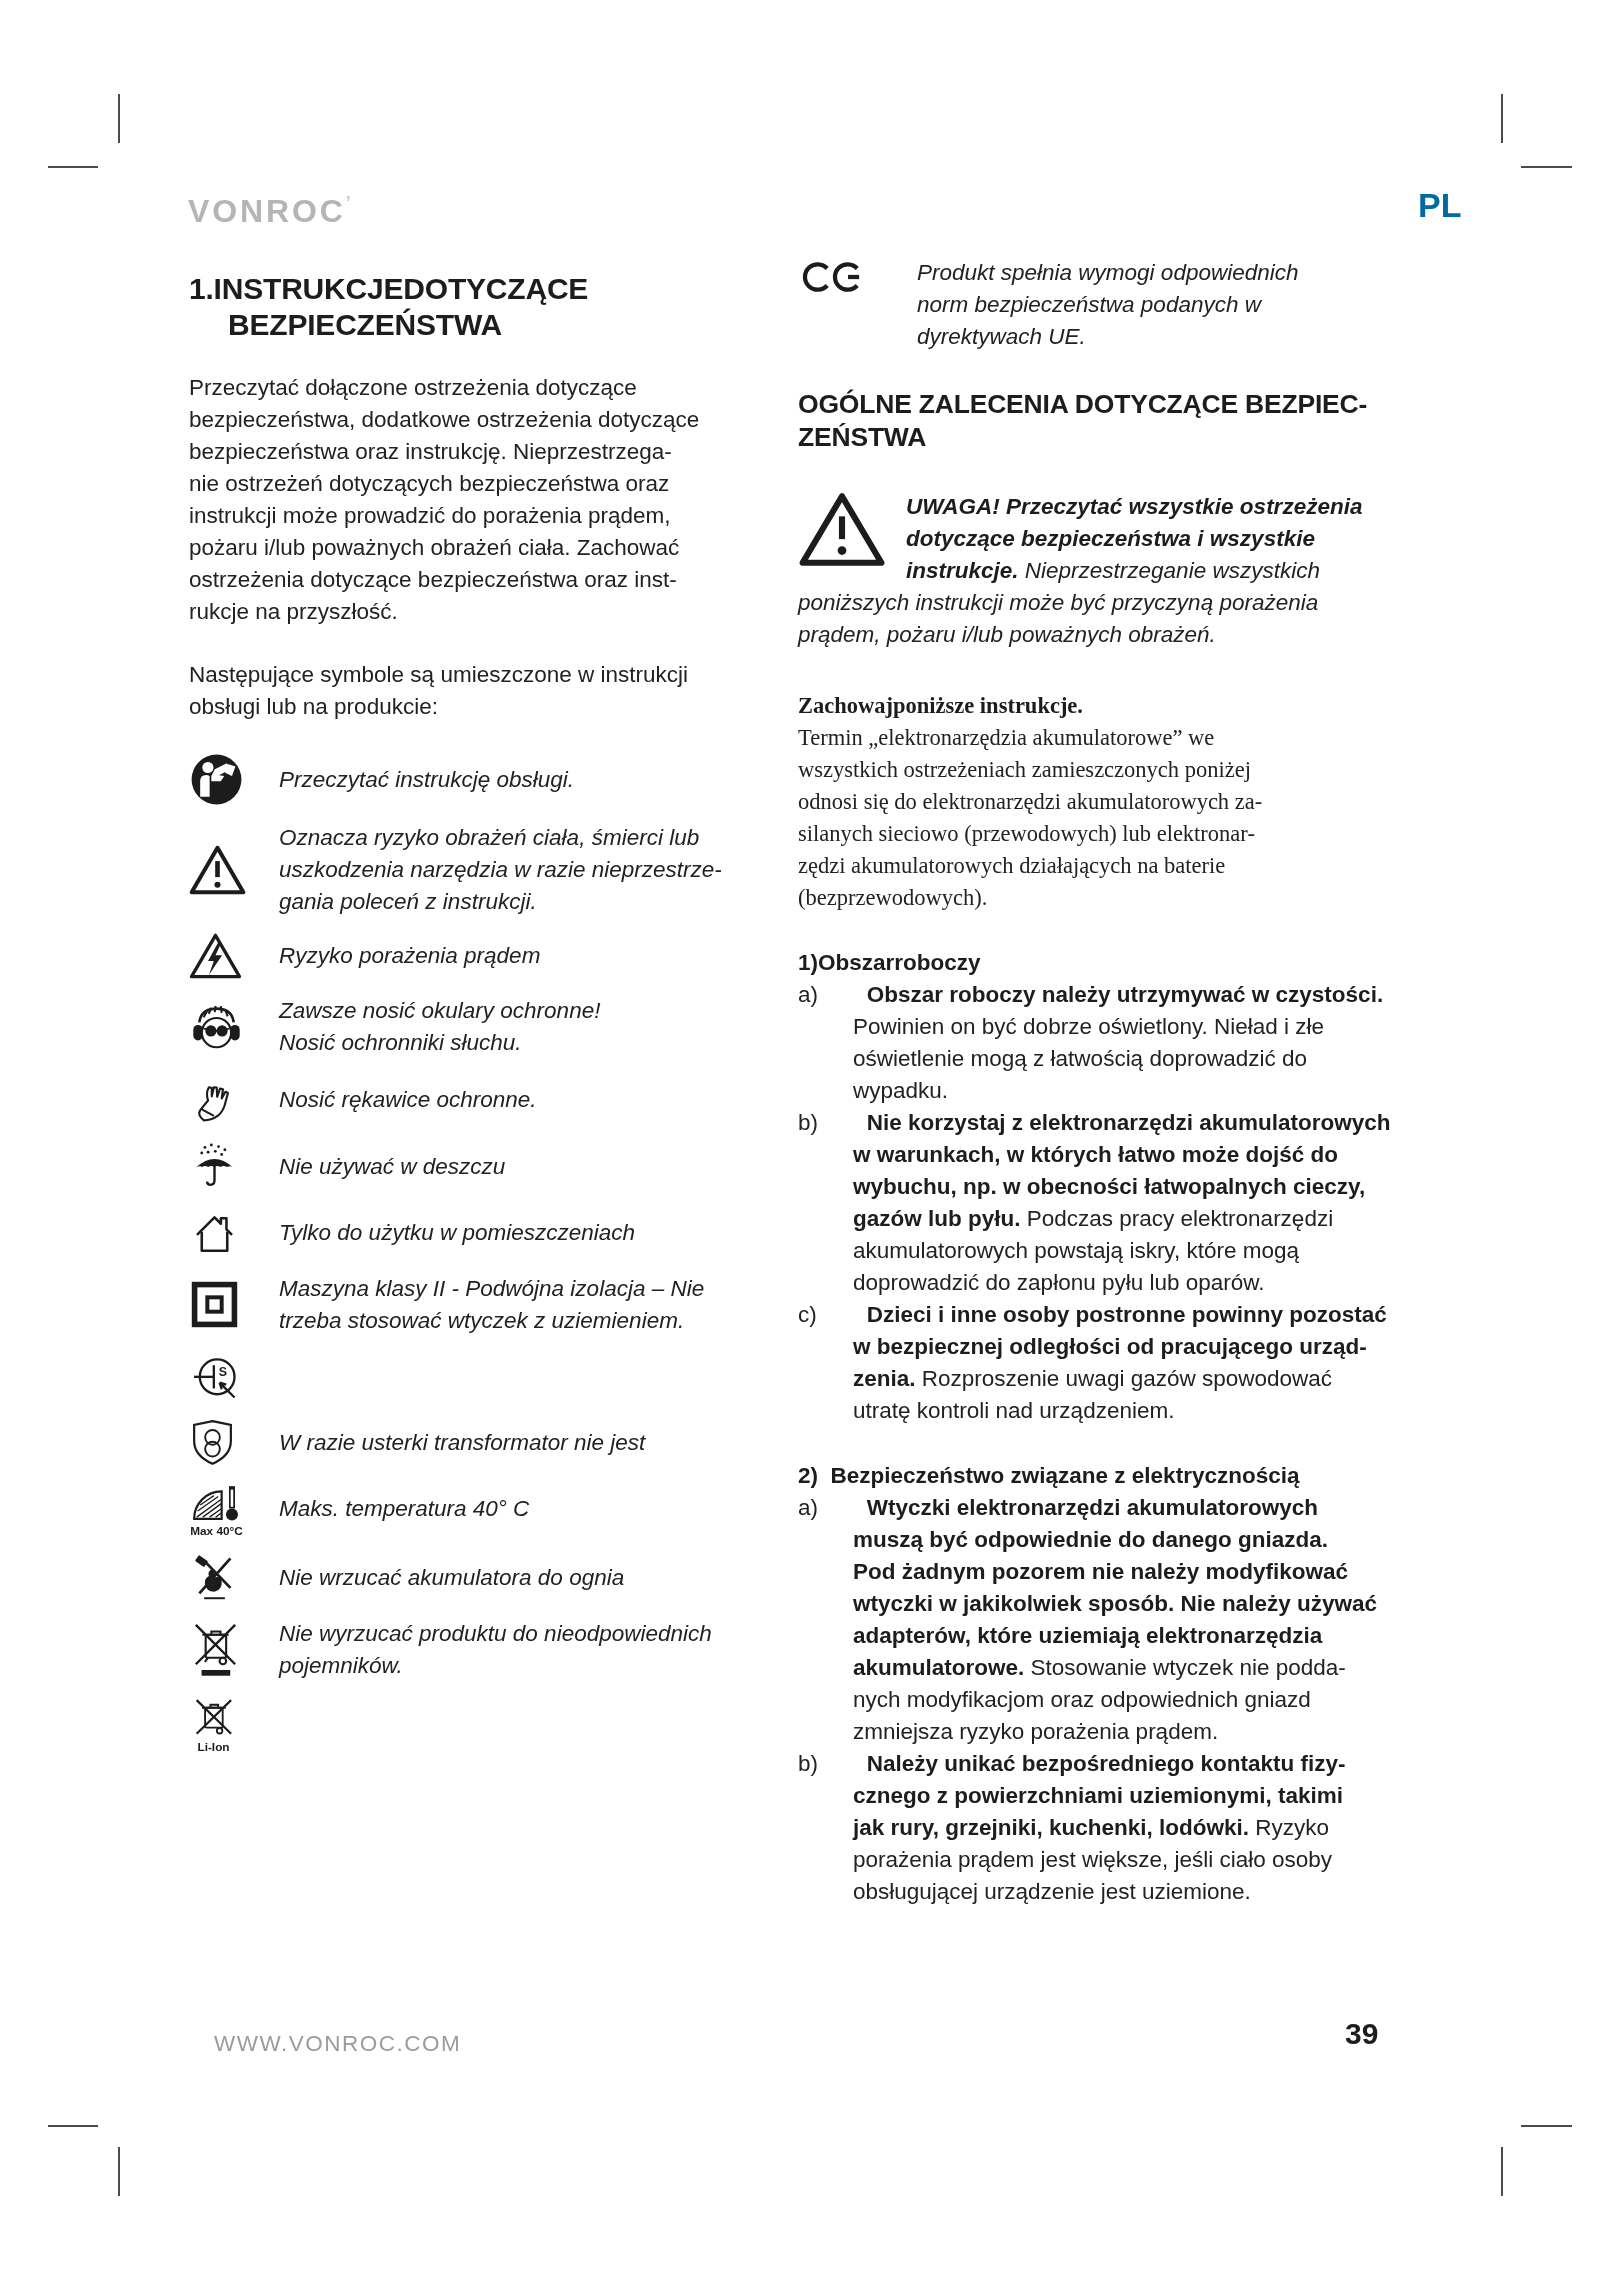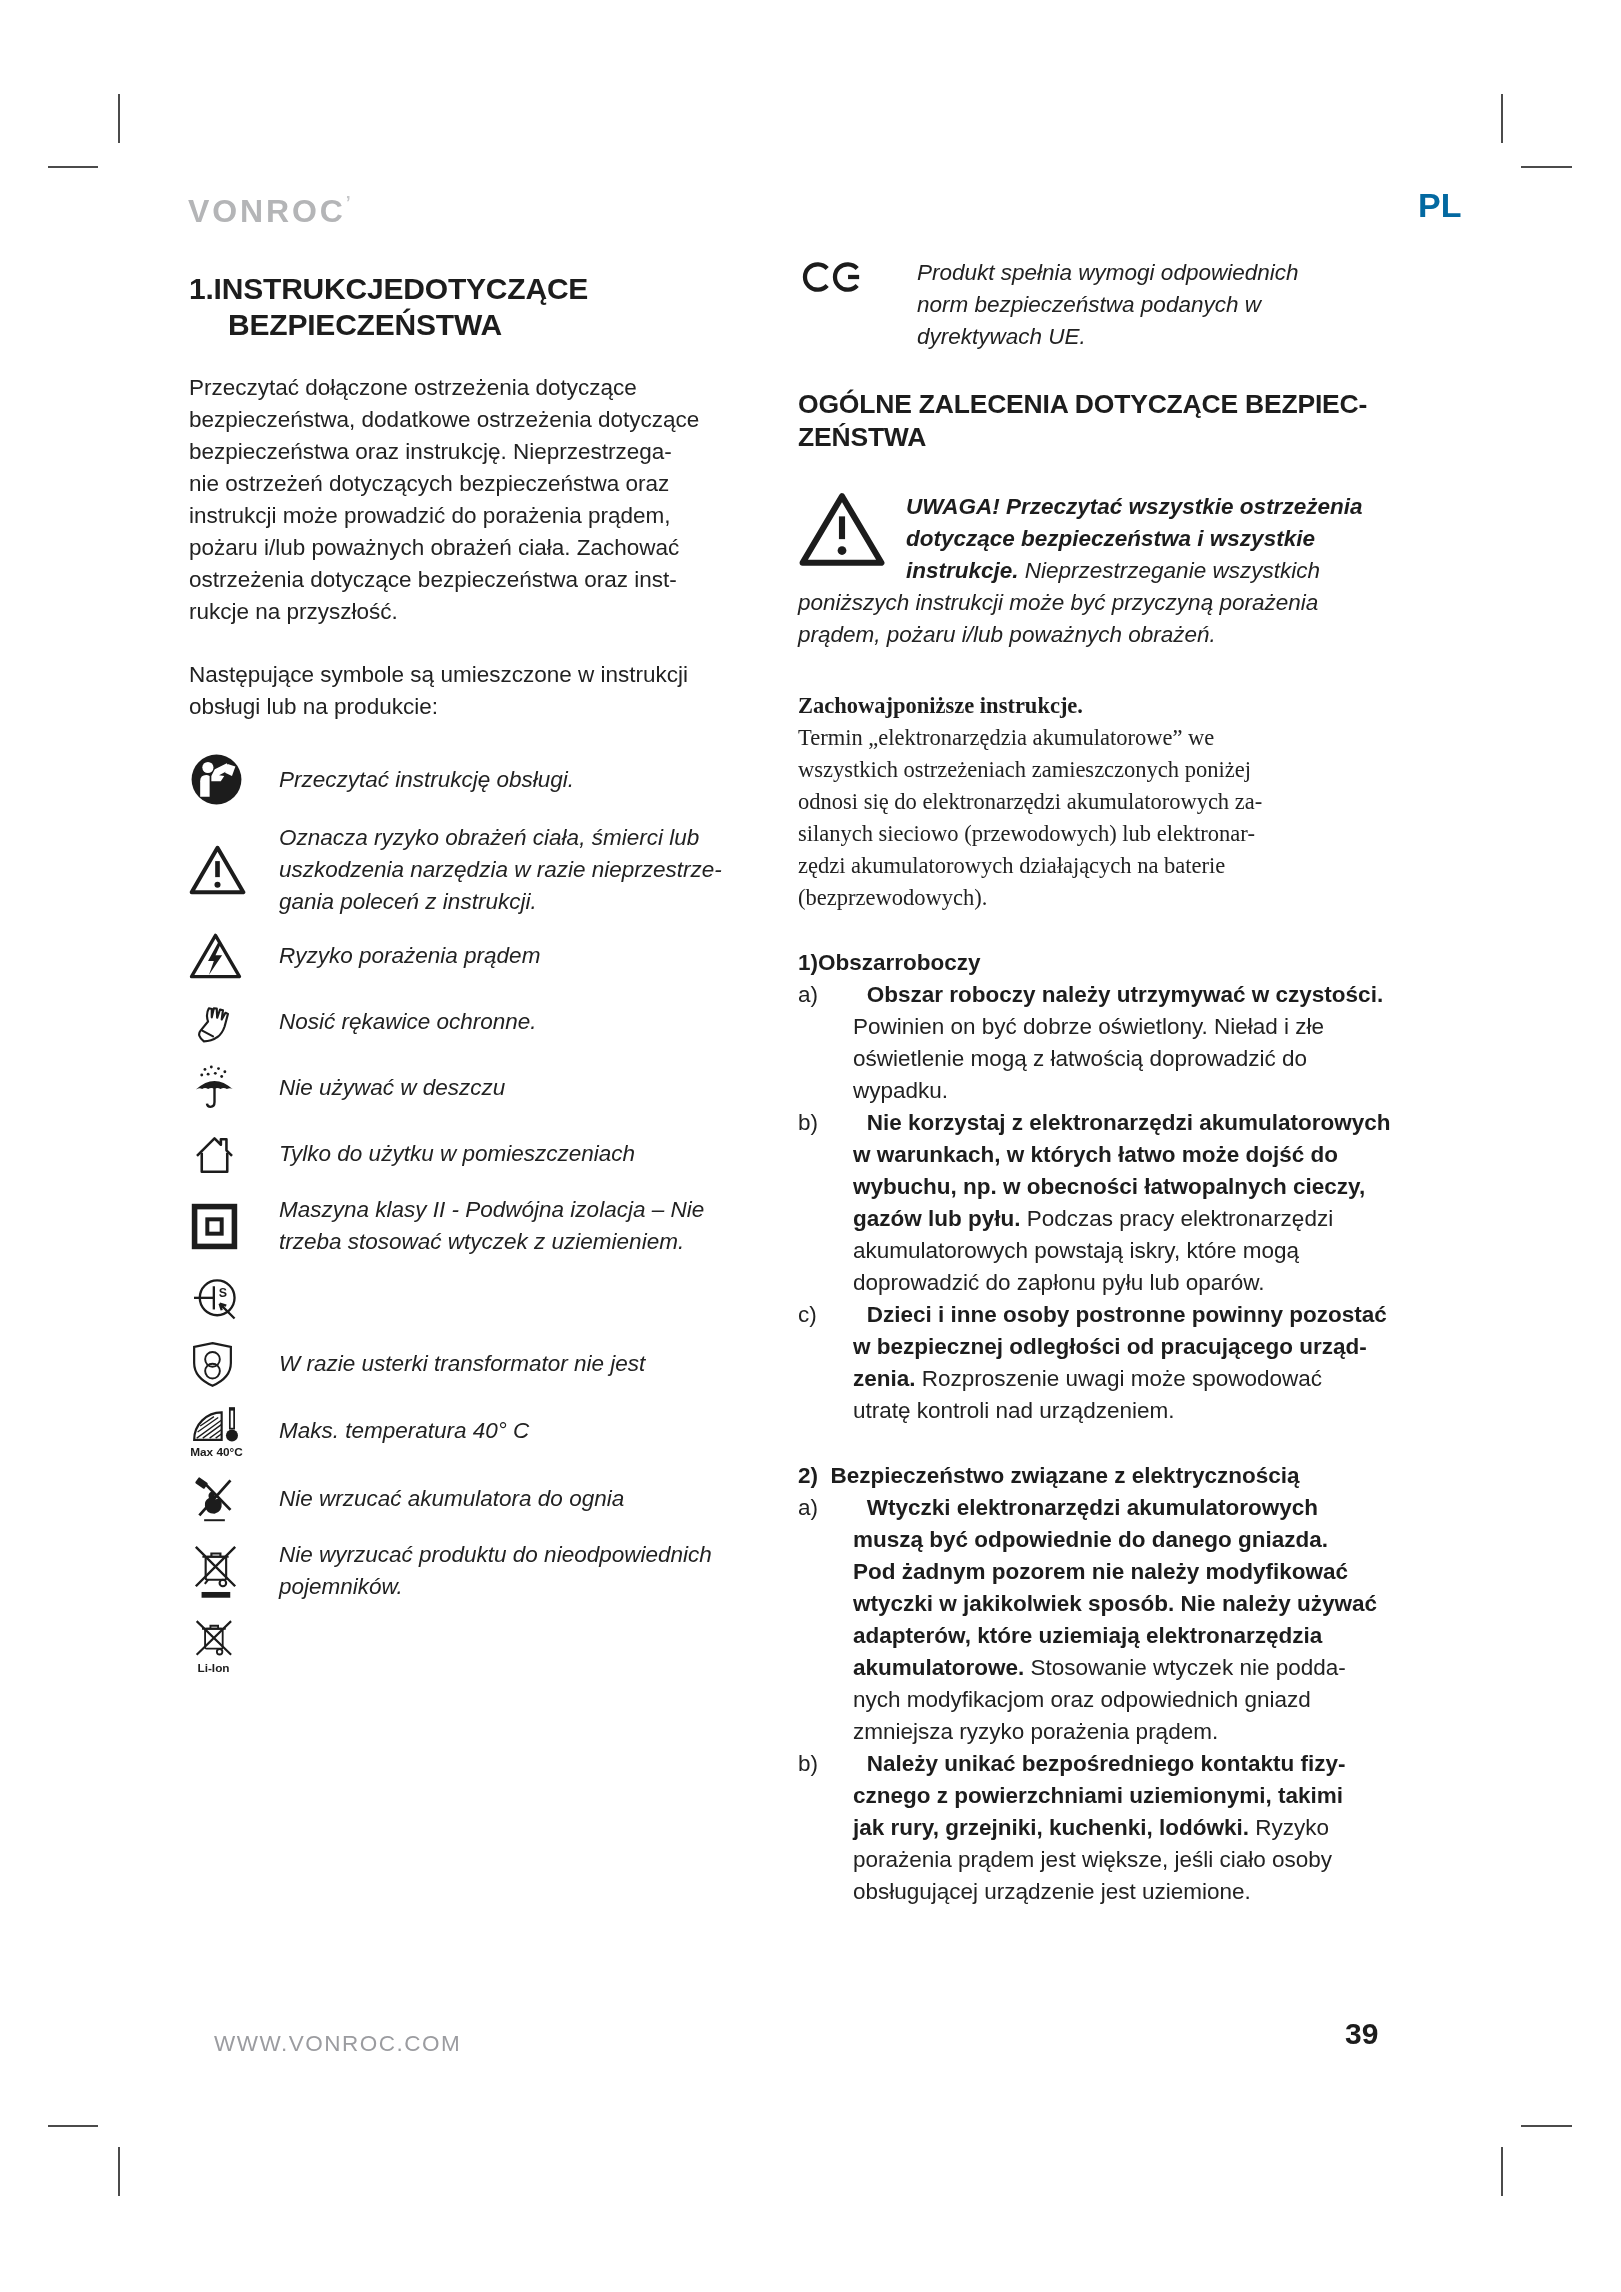--- a/index.html
+++ b/index.html
@@ -117,20 +117,36 @@
       <div class="sym-row">
         <div class="sym-icon">
           <svg viewBox="0 0 64 58" width="53" height="48">
               <path class="st" d="M32 4 L61 54 H3 Z" stroke-width="4" stroke-linejoin="round"></path>
               <path d="M35 13 L23 35 h7 l-6 17 16-24 h-8 l7-15 z" fill="#1c1c1c"></path>
             </svg>
         </div>
         <div class="sym-text pre body">Ryzyko porażenia prądem</div>
       </div>
 
+      <div class="sym-row">
+        <div class="sym-icon">
+          <svg viewBox="0 0 64 64" width="55" height="55">
+              <path class="st" d="M12 26 Q14 10 32 10 Q50 10 52 26" stroke-width="3"></path>
+              <path class="st" d="M17 20 l4-7 M23 16 l3-7 M30 14 l1-7 M38 15 l-1-8 M45 19 l-3-8" stroke-width="2.4"></path>
+              <circle class="st" cx="32" cy="38" r="17" stroke-width="2.5"></circle>
+              <rect x="5" y="29" width="11" height="18" rx="5.5" fill="#1c1c1c"></rect>
+              <rect x="48" y="29" width="11" height="18" rx="5.5" fill="#1c1c1c"></rect>
+              <circle cx="25.5" cy="36" r="6.5" fill="#1c1c1c"></circle>
+              <circle cx="38.5" cy="36" r="6.5" fill="#1c1c1c"></circle>
+              <path class="st" d="M17 33 l3 1 M47 33 l-3 1 M31 36 h2" stroke-width="2"></path>
+            </svg>
+        </div>
+        <div class="sym-text pre body">Zawsze nosić okulary ochronne!
+Nosić ochronniki słuchu.</div>
+      </div>
 
       <div class="sym-row">
         <div class="sym-icon">
           <svg viewBox="0 0 64 64" width="53" height="53">
               <g class="st" stroke-width="2.6" stroke-linejoin="round" stroke-linecap="round">
                 <path d="M18 56 q-9-7-4-13 l9-11 q-3-9 1-16 l3.5 1 0 10 2.5-11 3.5 0.5 0.5 11 3.5-10 3.5 1 -1.5 11 4.5-8 3 1.5 -4 15 q-3 9-9 13 q-7 5-16 5z"></path>
                 <path d="M16 43 l13 7"></path>
               </g>
             </svg>
         </div>
@@ -319,21 +335,21 @@
 w warunkach, w których łatwo może dojść do
 wybuchu, np. w obecności łatwopalnych cieczy,
 gazów lub pyłu.</span><span> Podczas pracy elektronarzędzi
 akumulatorowych powstają iskry, które mogą
 doprowadzić do zapłonu pyłu lub oparów.</span></div>
     </div>
     <div class="item body">
       <div>c)</div>
       <div class="item-text pre"><span class="b">Dzieci i inne osoby postronne powinny pozostać
 w bezpiecznej odległości od pracującego urząd-
-zenia.</span><span> Rozproszenie uwagi może spowodować
+zenia.</span><span> Rozproszenie uwagi gazów spowodować
 utratę kontroli nad urządzeniem.</span></div>
     </div>
 
     <div class="sec-title body">2)&nbsp;&nbsp;Bezpieczeństwo związane z elektrycznością</div>
 
     <div class="item body">
       <div>a)</div>
       <div class="item-text pre"><span class="b">Wtyczki elektronarzędzi akumulatorowych
 muszą być odpowiednie do danego gniazda.
 Pod żadnym pozorem nie należy modyfikować

